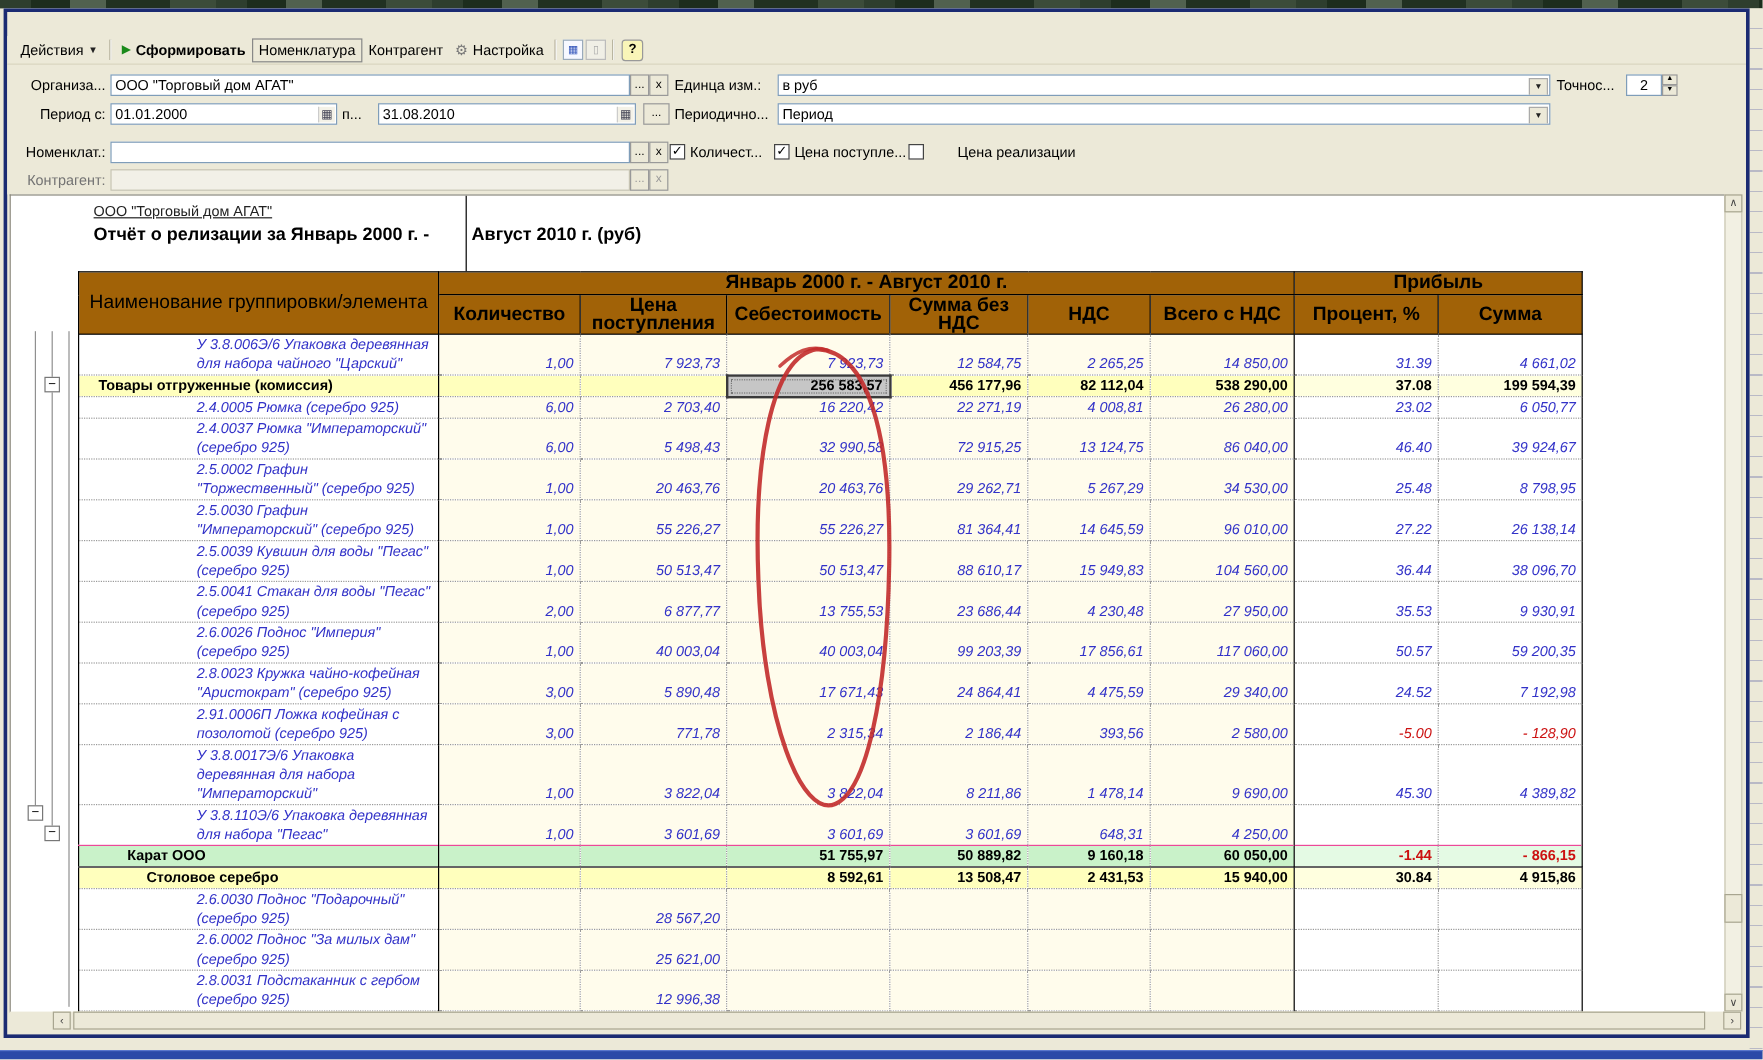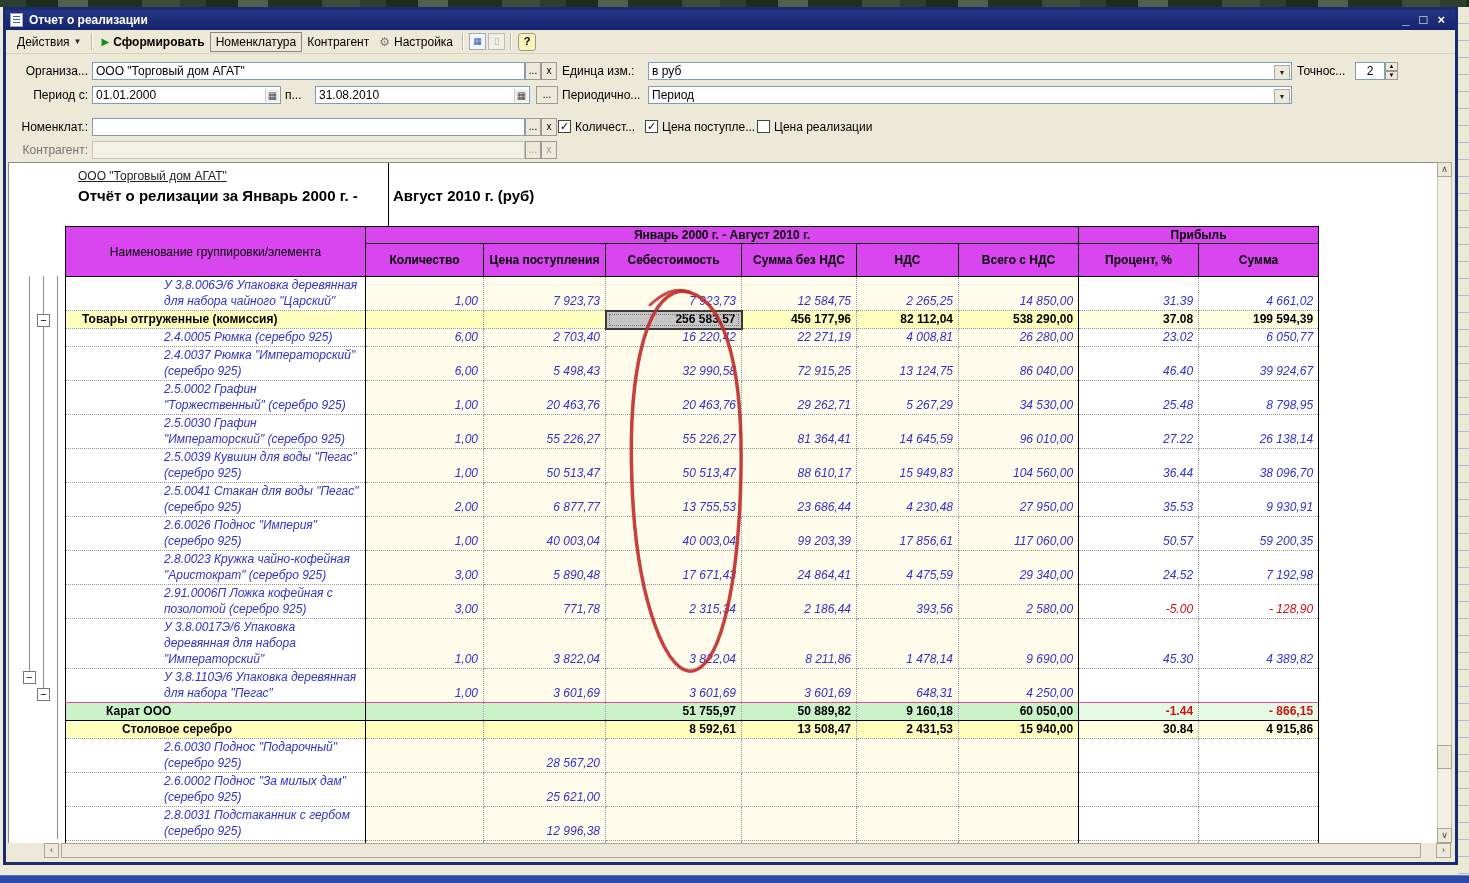--- a/index.html
+++ b/index.html
@@ -55,21 +55,21 @@
   
   .report{position:absolute;left:2px;top:152px;width:1429px;height:681px;background:#fff;border-top:1px solid #8a887c;border-left:1px solid #8a887c;overflow:hidden;}
   .orglink{position:absolute;left:69px;top:6px;font-size:12px;color:#222;text-decoration:underline;}
   .rtitle{position:absolute;top:24px;font-size:15px;font-weight:bold;color:#000;white-space:nowrap;}
   .vline{position:absolute;background:#000;width:1px;}
   .treeline{position:absolute;width:1px;background:#909090;}
   .tbox{position:absolute;width:13px;height:13px;border:1px solid #777;background:#fff;box-sizing:border-box;text-align:center;font-size:11px;line-height:10px;color:#000;}
 
   table.grid{position:absolute;left:56px;top:63px;border-collapse:collapse;table-layout:fixed;width:1253px;border-left:1px solid #000;}
   .grid th,.grid td{box-sizing:border-box;overflow:hidden;padding:0 5px 1px 4px;}
-  .grid thead th{background:#d946ef;border:1px solid #000;font-size:12px;font-weight:bold;text-align:center;padding:0 2px;}
+  .grid thead th{background:#a16207;border:1px solid #000;font-size:16px;font-weight:bold;text-align:center;padding:0 2px;}
   .grid thead tr.h-top th{height:17px;}
   .grid thead tr.h-sub th{height:33px;border-right:1px dotted #333;vertical-align:middle;line-height:15px;}
   .grid thead th.h-name{font-weight:normal;border-right:1px solid #000;}
   .grid thead tr.h-sub th.s-total,.grid thead tr.h-sub th.s-profit{border-right:1px solid #000;}
   .grid td{border-right:1px dotted #999;border-bottom:1px dotted #999;font-size:12px;}
   .grid tr.lines1 td{height:17px;}
   .grid tr.lines2 td{height:34px;}
   .c-name{background:#fff;text-align:left;vertical-align:top;line-height:16px;border-right:1px solid #000 !important;}
   .c-num{text-align:right;vertical-align:bottom;font-style:italic;color:#3232c8;line-height:15px;background:#fffcec;}
   .c-total{border-right:1px solid #000 !important;}
@@ -100,29 +100,20 @@
 
 <div class="screen">
   <div class="desktop-strip"></div>
   <div class="bg-right">
       <div class="lines"></div>
     </div>
   <div class="taskbar"></div>
 
   <div class="window">
 
-    <div class="titlebar">
-      <div class="win-icon"></div>
-      <span class="title-text">Отчет о реализации</span>
-      <div class="tb-ctrls">
-        <span>_</span>
-        <span>□</span>
-        <span>×</span>
-      </div>
-    </div>
 
     <div class="toolbar">
       <div class="tbtn">
         <span>Действия</span>
         <span class="caret">▼</span>
       </div>
       <div class="vsep"></div>
       <div class="tbtn bold">
         <span class="play">▶</span>
         <span>Сформировать</span>
@@ -179,21 +170,21 @@
 
       <div class="flabel" style="left:0;top:64px;width:82px;">Номенклат.:</div>
       <div class="field noicon" style="left:86px;top:64px;width:433px;"></div>
       <div class="mini" style="left:519px;top:64px;">...</div>
       <div class="mini" style="left:535px;top:64px;">x</div>
       <div class="cb" style="left:552px;top:66px;">✓</div>
       <div class="cblabel" style="left:569px;top:65px;">Количест...</div>
       <div class="cb" style="left:639px;top:66px;">✓</div>
       <div class="cblabel" style="left:656px;top:65px;">Цена поступле...</div>
       <div class="cb" style="left:751px;top:66px;"></div>
-      <div class="cblabel" style="left:768px;top:65px;">Цена реализации</div>
+      <div class="cblabel" style="left:792px;top:65px;">Цена реализации</div>
 
       <div class="flabel dis" style="left:0;top:87px;width:82px;">Контрагент:</div>
       <div class="field noicon dis" style="left:86px;top:87px;width:433px;"></div>
       <div class="mini" style="left:519px;top:87px;color:#999;">...</div>
       <div class="mini" style="left:535px;top:87px;color:#999;">x</div>
     </div>
 
     <div class="report">
 
       <div class="treeline" style="left:20px;top:113px;height:397px;"></div>

